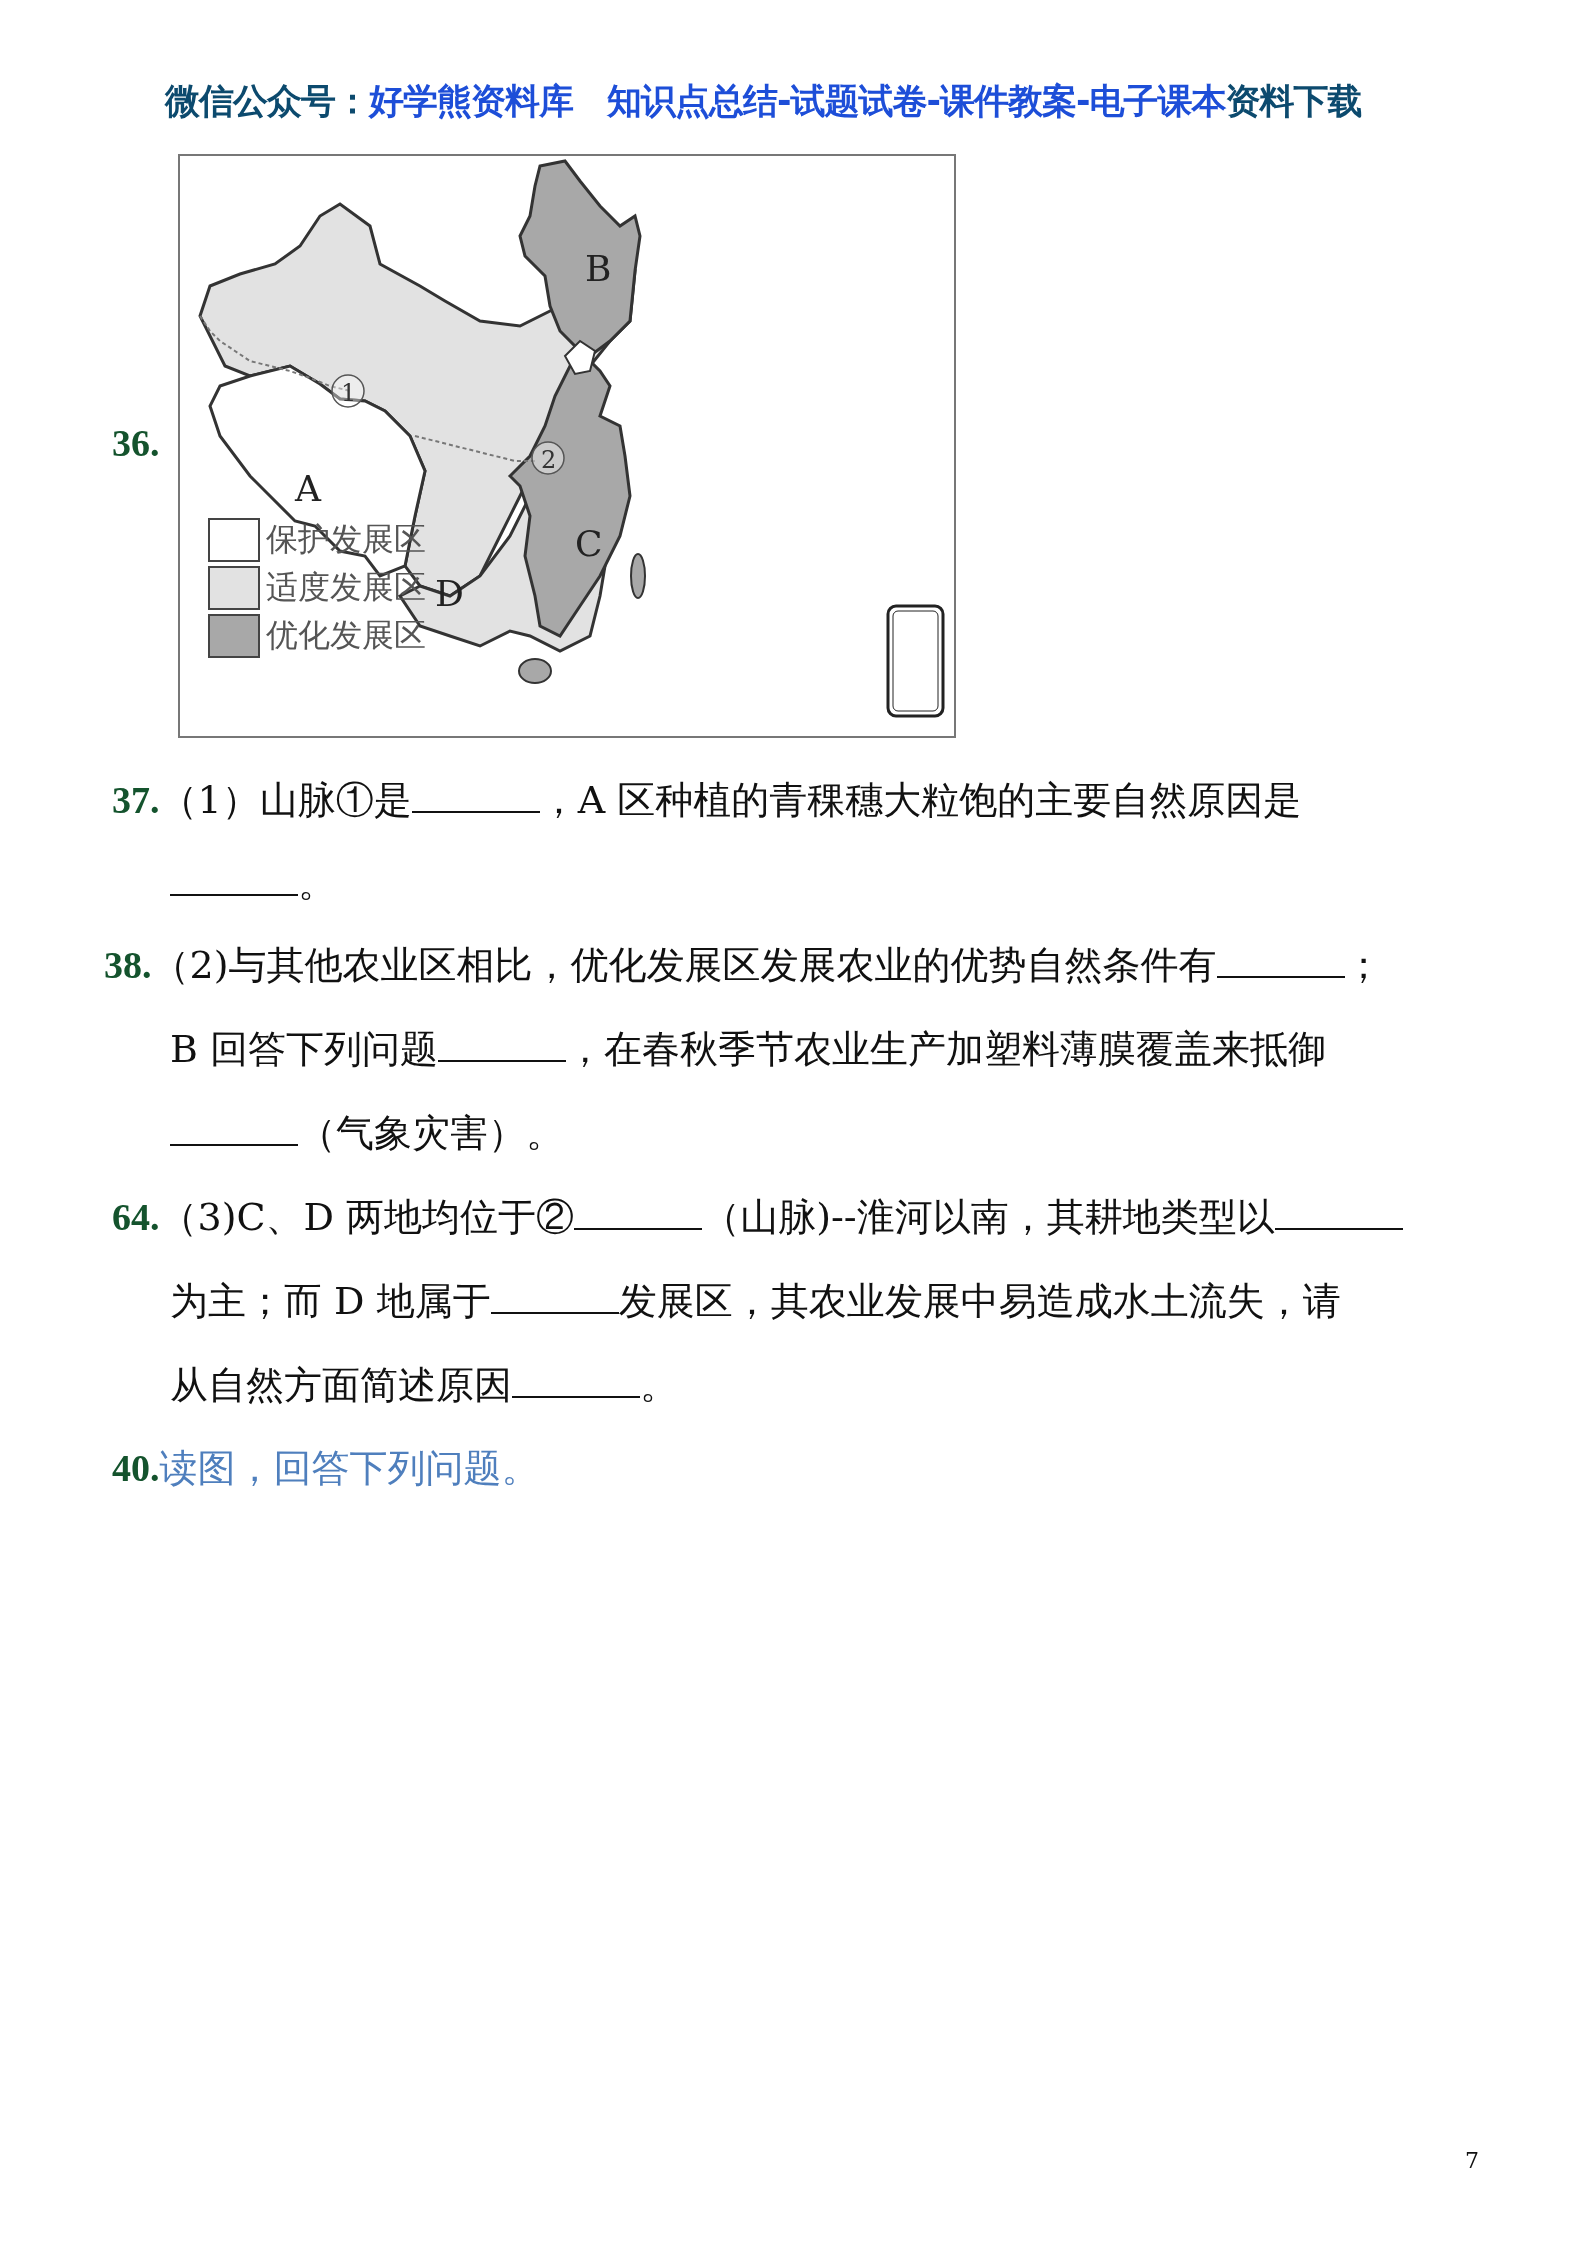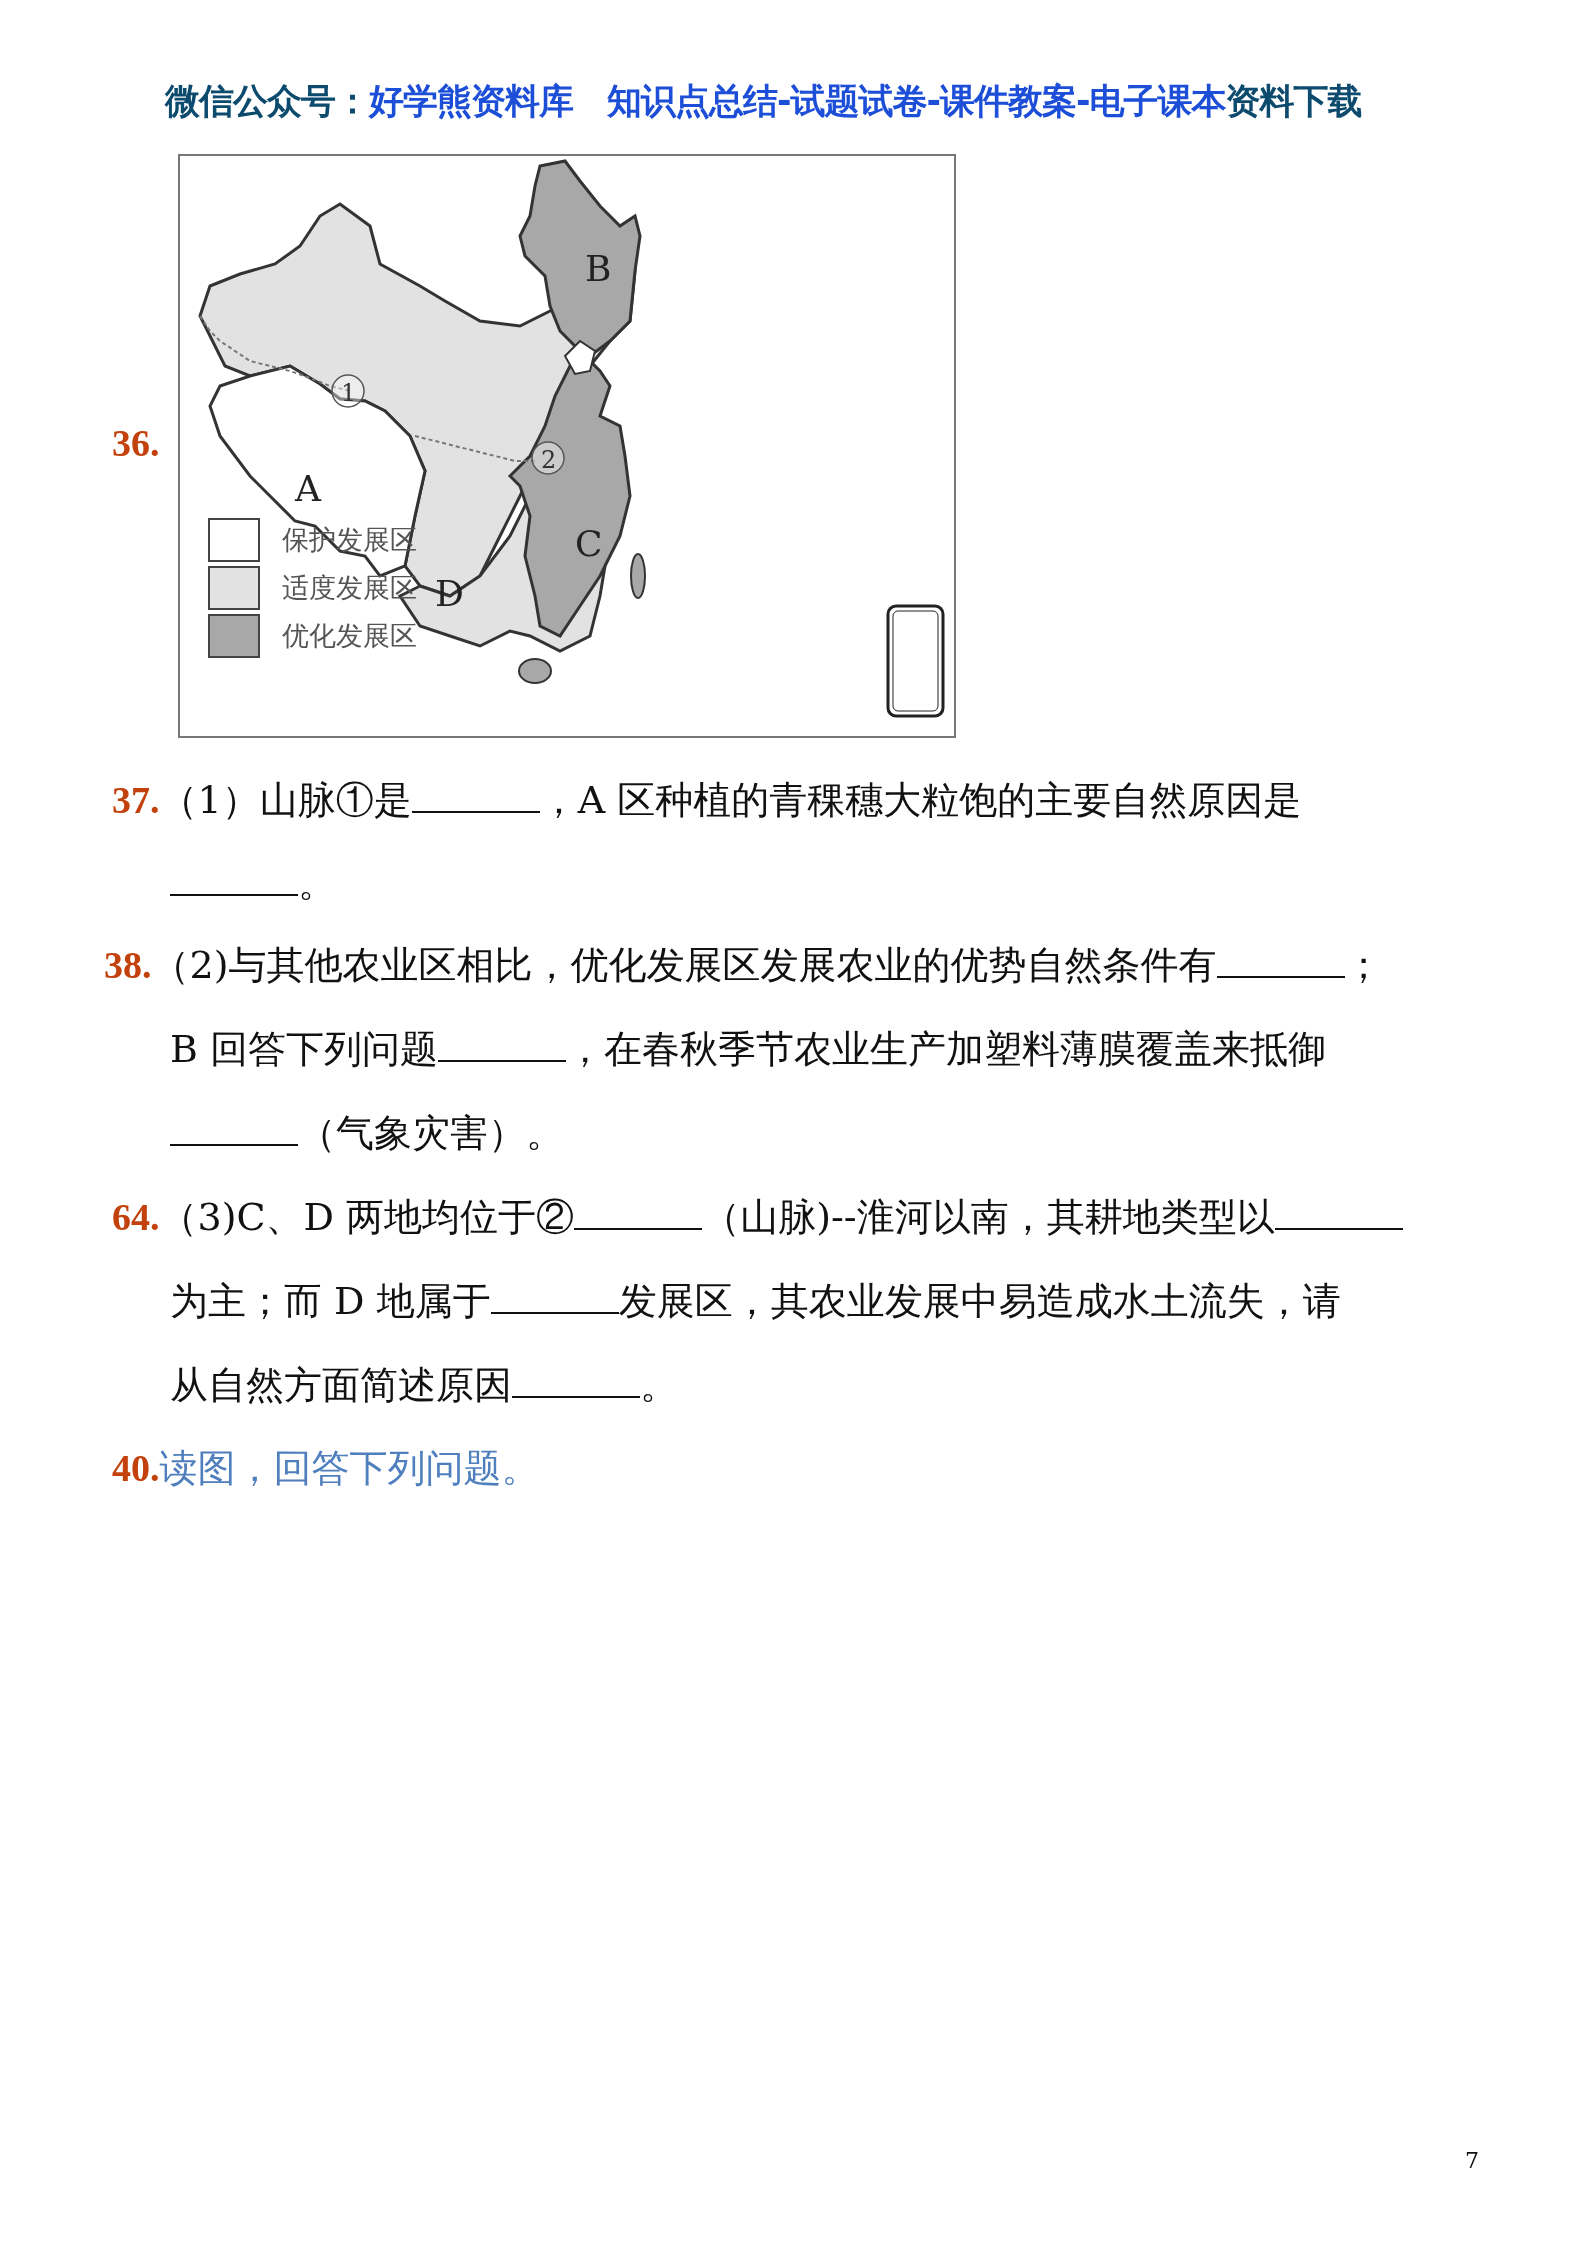--- a/index.html
+++ b/index.html
@@ -3,29 +3,29 @@
 <meta charset="utf-8">
 <style>
   html, body { margin: 0; padding: 0; background: #ffffff; }
   body { width: 1587px; height: 2245px; position: relative; overflow: hidden;
          font-family: "DejaVu Serif", "Liberation Serif", serif; color: #111; }
   .banner { position: absolute; top: 78px; left: 165px; width: 1280px; height: 50px;
             font-family: "DejaVu Sans", "Liberation Sans", sans-serif; font-weight: bold;
             font-size: 35px; letter-spacing: -1px; white-space: nowrap; }
   .banner .black { color: #0c4a6e; }
   .banner .red { color: #1d4ed8; }
-  .qnum { color: #c2410c; font-weight: bold; font-family: "Liberation Serif", "DejaVu Serif", serif; }
+  .qnum { color: #14532d; font-weight: bold; font-family: "Liberation Serif", "DejaVu Serif", serif; }
   .line { position: absolute; font-size: 38px; line-height: 50px; white-space: nowrap; }
   .blank { display: inline-block; width: 128px; border-bottom: 2px solid #111; height: 36px; vertical-align: baseline; }
   .map-frame { position: absolute; left: 178px; top: 154px; width: 774px; height: 580px;
                border: 2px solid #777; background: #fff; }
   .legend { position: absolute; }
   .legend-row { display: flex; align-items: center; height: 48px; }
   .swatch { width: 52px; height: 44px; border: 2px solid #444; box-sizing: border-box; }
-  .legend-label { font-size: 27px; color: #555; margin-left: 22px; font-family: "DejaVu Serif", serif; }
+  .legend-label { font-size: 32px; color: #555; margin-left: 6px; font-family: "DejaVu Serif", serif; }
   .page-num { position: absolute; left: 1465px; top: 2148px; font-size: 22px; }
 </style>
 </head>
 <body>
 
 <div class="banner">
   <span class="black">微信公众号：</span><span class="red">好学熊资料库　知识点总结-试题试卷-课件教案-电子课本</span><span class="black">资料下载</span>
 </div>
 
 <div class="line qnum" style="left:112px; top:418px;">36.</div>

